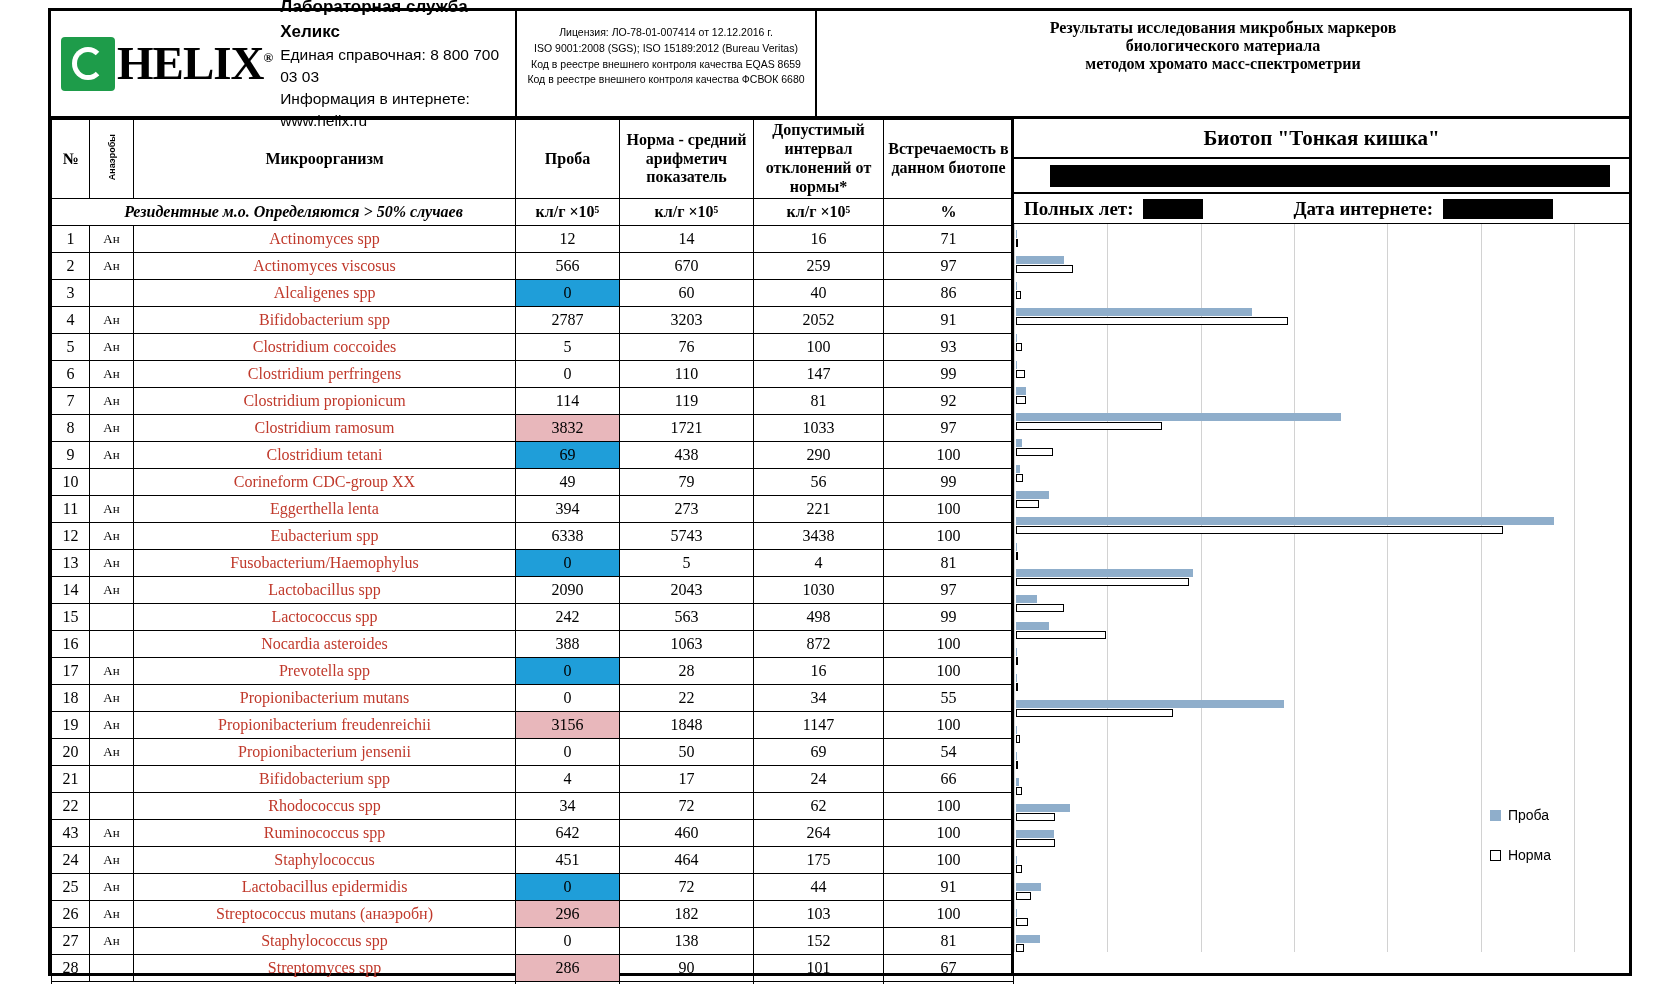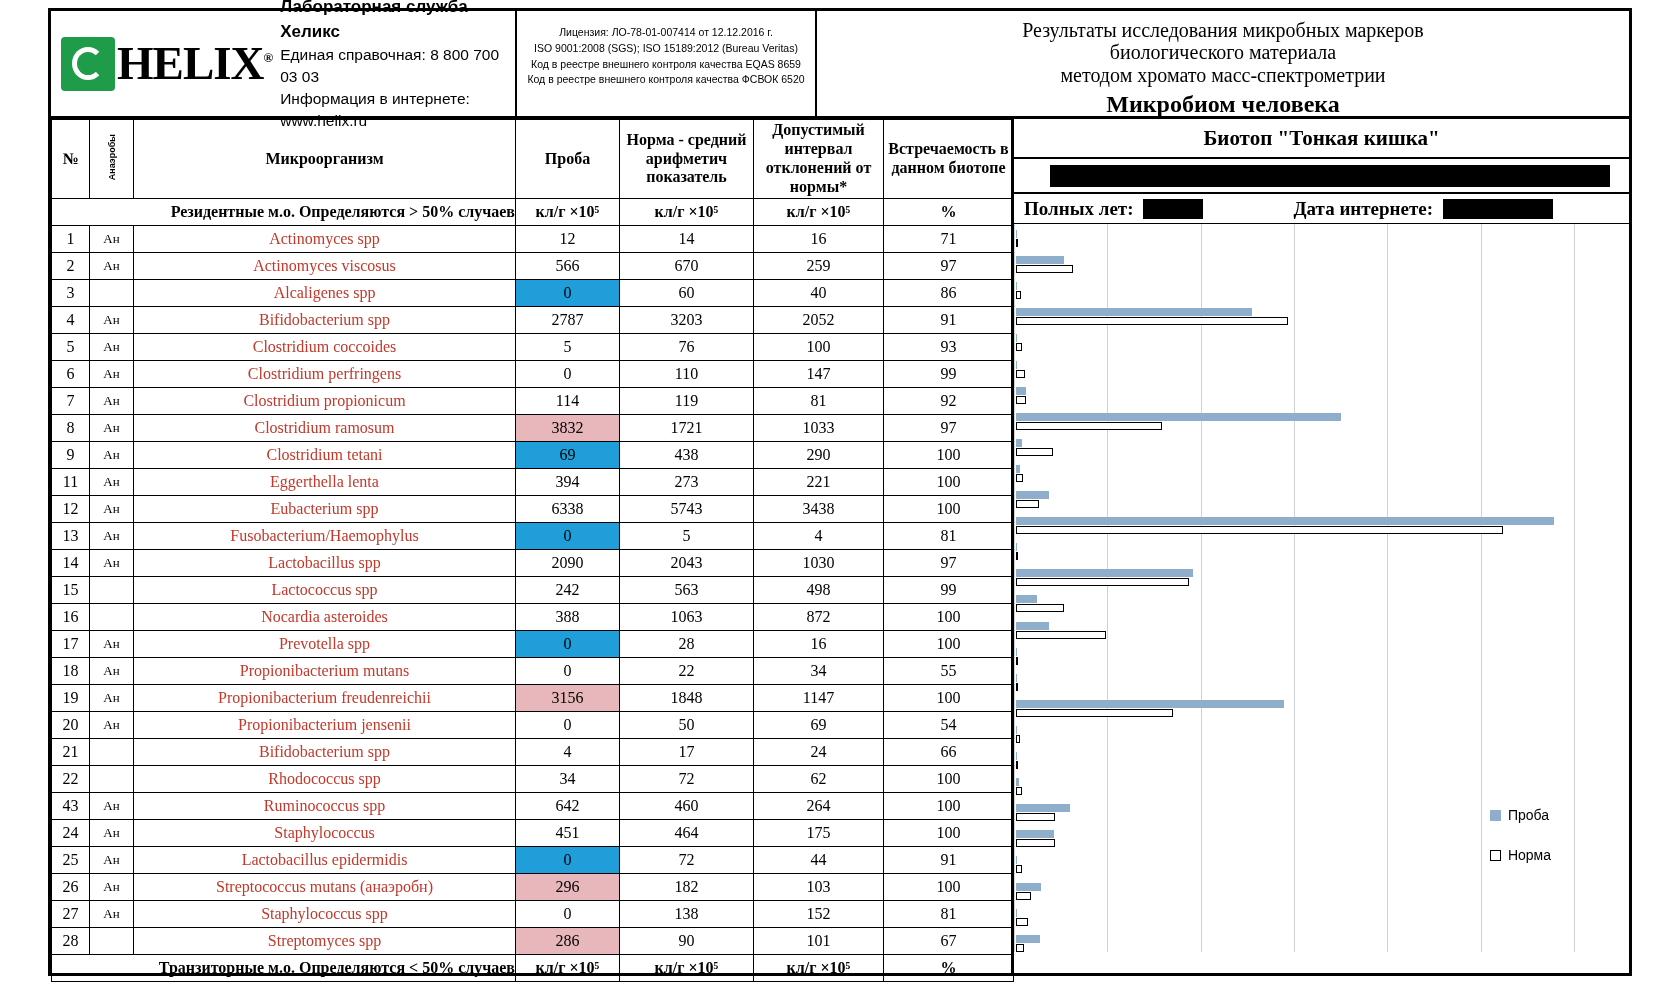--- a/index.html
+++ b/index.html
@@ -94,22 +94,22 @@
     color: #000;
   }
   .hdr-title {
     flex: 1;
     text-align: center;
     padding-top: 8px;
     box-sizing: border-box;
     color: #000;
   }
   .hdr-title .t1 {
-    font-size: 20px;
-    font-weight: normal;
+    font-size: 16px;
+    font-weight: bold;
     line-height: 1.12;
   }
   .hdr-title .t2 {
     font-size: 24px;
     font-weight: bold;
     margin-top: 5px;
   }
   
   .body {
     display: flex;
@@ -172,22 +172,23 @@
     white-space: nowrap;
     margin: 0 auto;
   }
   .sec-row td {
     font-weight: bold;
     font-size: 13.5px;
     font-family: "Liberation Sans", sans-serif;
     height: 24px;
   }
   .sec-row td.sec-label {
-    text-align: right;
+    text-align: center;
     padding-left: 20px;
+    font-style: italic;
   }
   .unit {
     font-weight: bold;
     font-size: 13.5px;
     font-family: "Liberation Sans", sans-serif;
   }
   td.org {
     text-align: left;
     padding-left: 6px;
     color: #c0392b;
@@ -310,27 +311,26 @@
         <div class="hdr-lines">
           <div class="l1">Лабораторная служба Хеликс</div>
           <div>Единая справочная: 8 800 700 03 03</div>
           <div>Информация в интернете: www.helix.ru</div>
         </div>
       </div>
       <div class="hdr-license">
         <div>Лицензия: ЛО-78-01-007414 от 12.12.2016 г.</div>
         <div>ISO 9001:2008 (SGS); ISO 15189:2012 (Bureau Veritas)</div>
         <div>Код в реестре внешнего контроля качества EQAS 8659</div>
-        <div>Код в реестре внешнего контроля качества ФСВОК 6520</div>
+        <div>Код в реестре внешнего контроля качества ФСВОК 6680</div>
       </div>
       <div class="hdr-title">
         <div class="t1">Результаты исследования микробных маркеров</div>
         <div class="t1">биологического материала</div>
         <div class="t1">методом хромато масс-спектрометрии</div>
-        <div class="t2">Микробиом человека</div>
       </div>
     </div>
 
     <div class="body">
 
       <div class="left">
         <table class="tbl">
           <colgroup>
             <col class="c-num">
               <col class="c-an">
@@ -436,20 +436,29 @@
               <tr>
                 <td>9</td>
                 <td style="font-size:13px">Ан</td>
                 <td class="org">Clostridium tetani</td>
                 <td class="hl-blue">69</td>
                 <td>438</td>
                 <td>290</td>
                 <td>100</td>
               </tr>
               <tr>
+                <td>10</td>
+                <td style="font-size:13px"></td>
+                <td class="org">Corineform CDC-group XX</td>
+                <td class="">49</td>
+                <td>79</td>
+                <td>56</td>
+                <td>99</td>
+              </tr>
+              <tr>
                 <td>11</td>
                 <td style="font-size:13px">Ан</td>
                 <td class="org">Eggerthella lenta</td>
                 <td class="">394</td>
                 <td>273</td>
                 <td>221</td>
                 <td>100</td>
               </tr>
               <tr>
                 <td>12</td>

